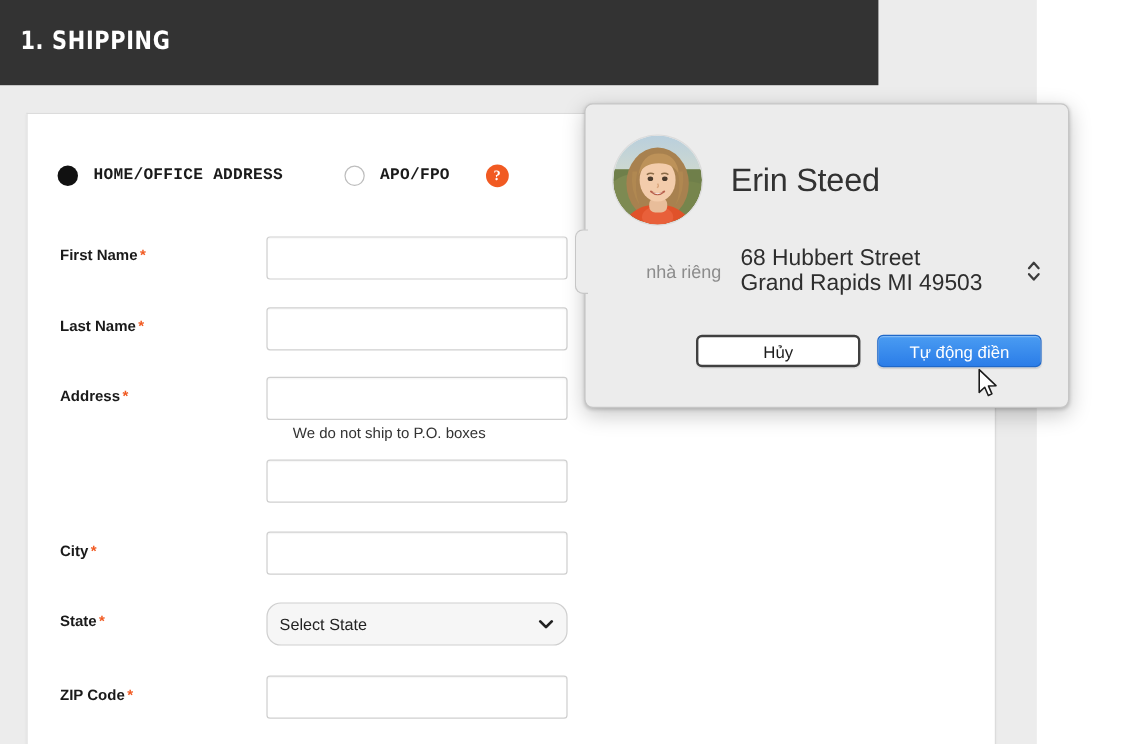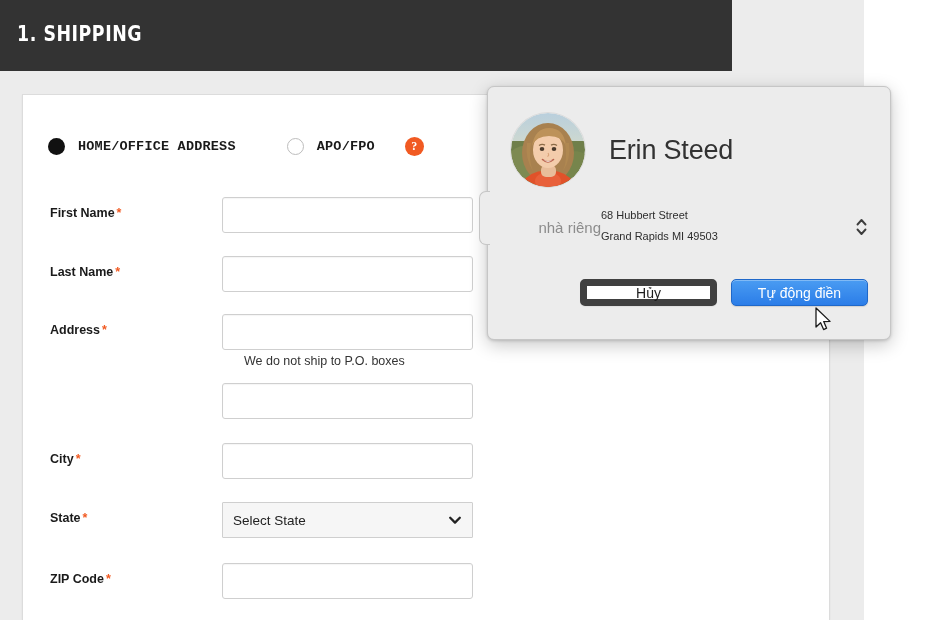--- a/index.html
+++ b/index.html
@@ -133,21 +133,21 @@
     outline: none;
   }
   .select-input {
     position: absolute;
     left: 199px;
     top: 0;
     width: 251px;
     height: 36px;
     background: #f6f6f6;
     border: 1px solid #cfcfcf;
-    border-radius: 1px;
+    border-radius: 12px;
     display: flex;
     align-items: center;
     padding: 0 10px;
   }
   .select-value {
     font-size: 13.5px;
     color: #222222;
     flex: 1;
   }
   .chev-down { width: 14px; height: 14px; display: block; }
@@ -219,21 +219,22 @@
   }
   #address-type-label {
     width: 90px;
     text-align: right;
     font-size: 15px;
     color: #8c8c8c;
     padding-top: 2px;
     flex: none;
   }
   #address-lines {
-    font-size: 11px;
+    margin-left: 16px;
+    font-size: 19px;
     color: #2e2e2e;
     line-height: 21px;
     flex: 1;
   }
   #address-stepper {
     width: 14px;
     padding-top: 5px;
     flex: none;
     margin-left: 4px;
   }
@@ -253,21 +254,21 @@
     font-size: 14px;
     display: flex;
     align-items: center;
     justify-content: center;
     white-space: nowrap;
     font-family: "Liberation Sans", sans-serif;
   }
   #cancel-button {
     width: 137px;
     background: #ffffff;
-    border: 7px solid #404040;
+    border: 2px solid #404040;
     color: #1c1c1c;
     box-shadow: 0 1px 1px rgba(0,0,0,0.05);
   }
   #autofill-button {
     width: 137px;
     background: linear-gradient(to bottom, #4a9cf2 0%, #2b7de8 100%);
     border: 1px solid #1f68c9;
     color: #ffffff;
     box-shadow: 0 1px 1px rgba(0,0,0,0.12), inset 0 1px 0 rgba(255,255,255,0.3);
   }

